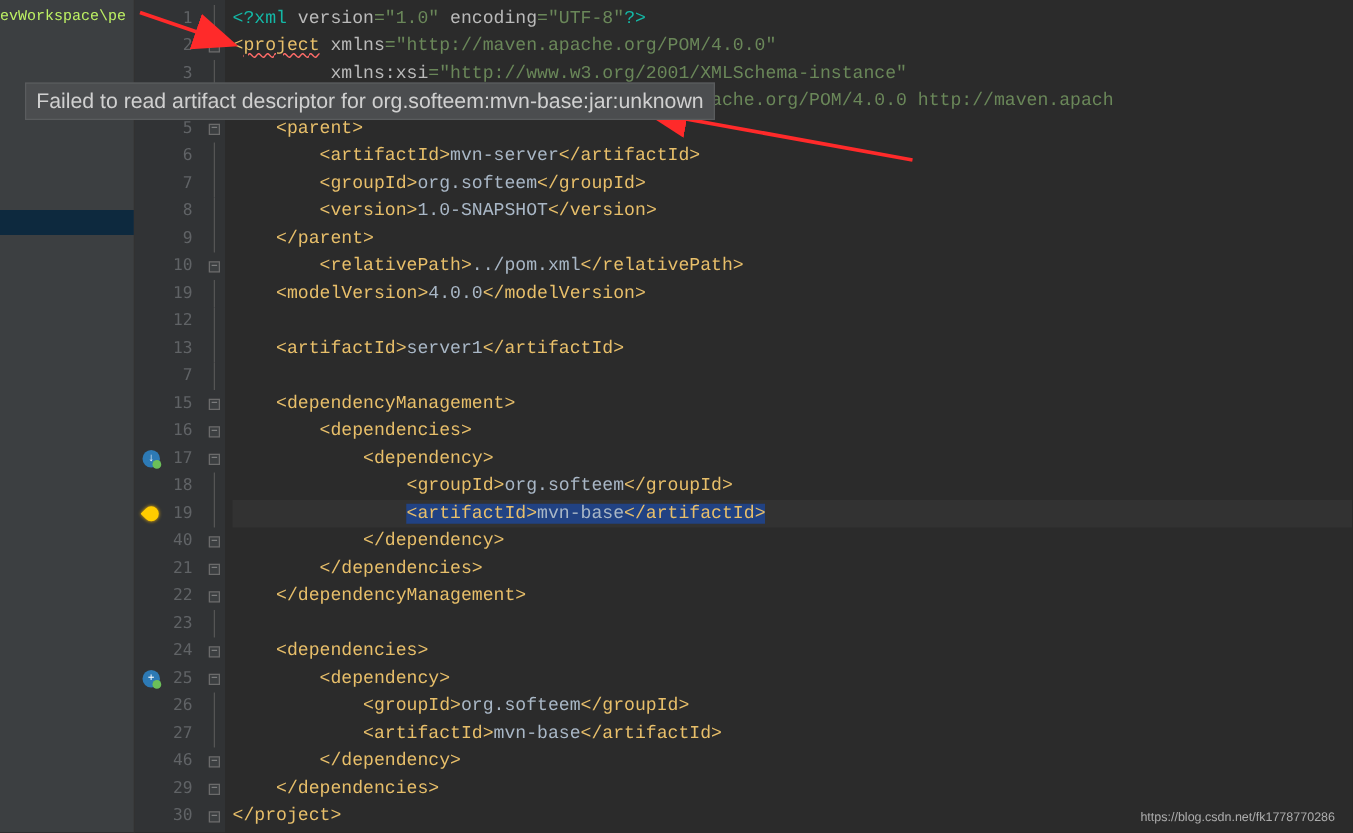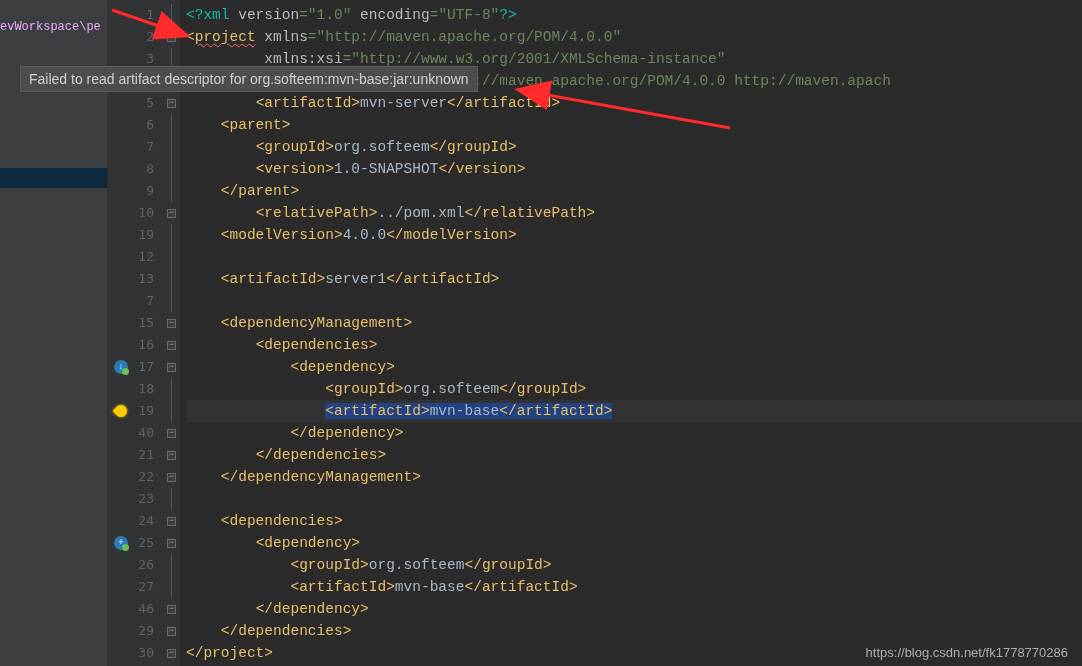--- a/index.html
+++ b/index.html
@@ -15,27 +15,26 @@
   }
   .main { display: flex; height: 100%; }
   .leftcol {
     width: 108px;
     background: #3c3f41;
     border-right: 1px solid #323232;
     position: relative;
     flex: none;
   }
   .path-label {
-    color: #f0abfc;
+    color: #bef264;
     font-size: 12px;
     position: absolute;
     top: 6px;
     left: 0;
     white-space: nowrap;
-    margin-top: 14px;
   }
   .selected-row {
     position: absolute;
     top: 168px;
     left: 0;
     right: 0;
     height: 20px;
     background: #0d293e;
   }
   .gutter-strip {
@@ -93,33 +92,33 @@
     text-underline-offset: 2px;
   }
 
   .tooltip {
     position: absolute;
     top: 66px; left: 20px;
     background: #4b4d4f;
     border: 1px solid #5a5c5e;
     color: #d0d0d0;
     font-family: sans-serif;
-    font-size: 14px;
+    font-size: 17px;
     padding: 4px 8px;
     z-index: 30;
     white-space: nowrap;
   }
 
   .watermark {
     position: absolute;
     bottom: 6px;
     right: 14px;
     color: #d7d7d7;
     font-family: sans-serif;
-    font-size: 13px;
+    font-size: 10px;
     opacity: 0.75;
     z-index: 40;
   }
 
   
   .arrow-svg { position:absolute; top:0; left:0; pointer-events:none; z-index:25; }
 
   
   .bulb { width:12px; height:12px; background: #ffcc00; border-radius: 50% 50% 50% 4%; transform: rotate(45deg); box-shadow: 0 0 3px #ffbb00; }
   .maven-ico { width:14px; height:14px; border-radius:50%; background:#2d7ab5; position:relative; display:flex; align-items:center; justify-content:center; }
@@ -304,22 +303,22 @@
           <div class="fold-box">−</div>
         </div>
       </div>
   </div>
 
   <div class="code-area" id="code-area">
       <div class="code-line"><span class="pi">&lt;?xml </span><span class="attr">version</span><span class="str">="1.0"</span><span class="pi"> </span><span class="attr">encoding</span><span class="str">="UTF-8"</span><span class="pi">?&gt;</span></div>
       <div class="code-line"><span class="bracket">&lt;</span><span class="tag err-underline">project</span><span class="attr"> xmlns</span><span class="str">="http://maven.apache.org/POM/4.0.0"</span></div>
       <div class="code-line">         <span class="attr">xmlns:</span><span class="attr">xsi</span><span class="str">="http://www.w3.org/2001/XMLSchema-instance"</span></div>
       <div class="code-line">         <span class="attr">xsi</span><span class="attr">:schemaLocation</span><span class="str">="http://maven.apache.org/POM/4.0.0 http://maven.apach</span></div>
+      <div class="code-line">    <span class="bracket">&lt;</span><span class="tag">parent</span><span class="bracket">&gt;</span></div>
       <div class="code-line">        <span class="bracket">&lt;</span><span class="tag">artifactId</span><span class="bracket">&gt;</span><span class="txt">mvn-server</span><span class="bracket">&lt;/</span><span class="tag">artifactId</span><span class="bracket">&gt;</span></div>
-      <div class="code-line">    <span class="bracket">&lt;</span><span class="tag">parent</span><span class="bracket">&gt;</span></div>
       <div class="code-line">        <span class="bracket">&lt;</span><span class="tag">groupId</span><span class="bracket">&gt;</span><span class="txt">org.softeem</span><span class="bracket">&lt;/</span><span class="tag">groupId</span><span class="bracket">&gt;</span></div>
       <div class="code-line">        <span class="bracket">&lt;</span><span class="tag">version</span><span class="bracket">&gt;</span><span class="txt">1.0-SNAPSHOT</span><span class="bracket">&lt;/</span><span class="tag">version</span><span class="bracket">&gt;</span></div>
       <div class="code-line">    <span class="bracket">&lt;/</span><span class="tag">parent</span><span class="bracket">&gt;</span></div>
       <div class="code-line">        <span class="bracket">&lt;</span><span class="tag">relativePath</span><span class="bracket">&gt;</span><span class="txt">../pom.xml</span><span class="bracket">&lt;/</span><span class="tag">relativePath</span><span class="bracket">&gt;</span></div>
       <div class="code-line">    <span class="bracket">&lt;</span><span class="tag">modelVersion</span><span class="bracket">&gt;</span><span class="txt">4.0.0</span><span class="bracket">&lt;/</span><span class="tag">modelVersion</span><span class="bracket">&gt;</span></div>
       <div class="code-line"></div>
       <div class="code-line">    <span class="bracket">&lt;</span><span class="tag">artifactId</span><span class="bracket">&gt;</span><span class="txt">server1</span><span class="bracket">&lt;/</span><span class="tag">artifactId</span><span class="bracket">&gt;</span></div>
       <div class="code-line"></div>
       <div class="code-line">    <span class="bracket">&lt;</span><span class="tag">dependencyManagement</span><span class="bracket">&gt;</span></div>
       <div class="code-line">        <span class="bracket">&lt;</span><span class="tag">dependencies</span><span class="bracket">&gt;</span></div>

